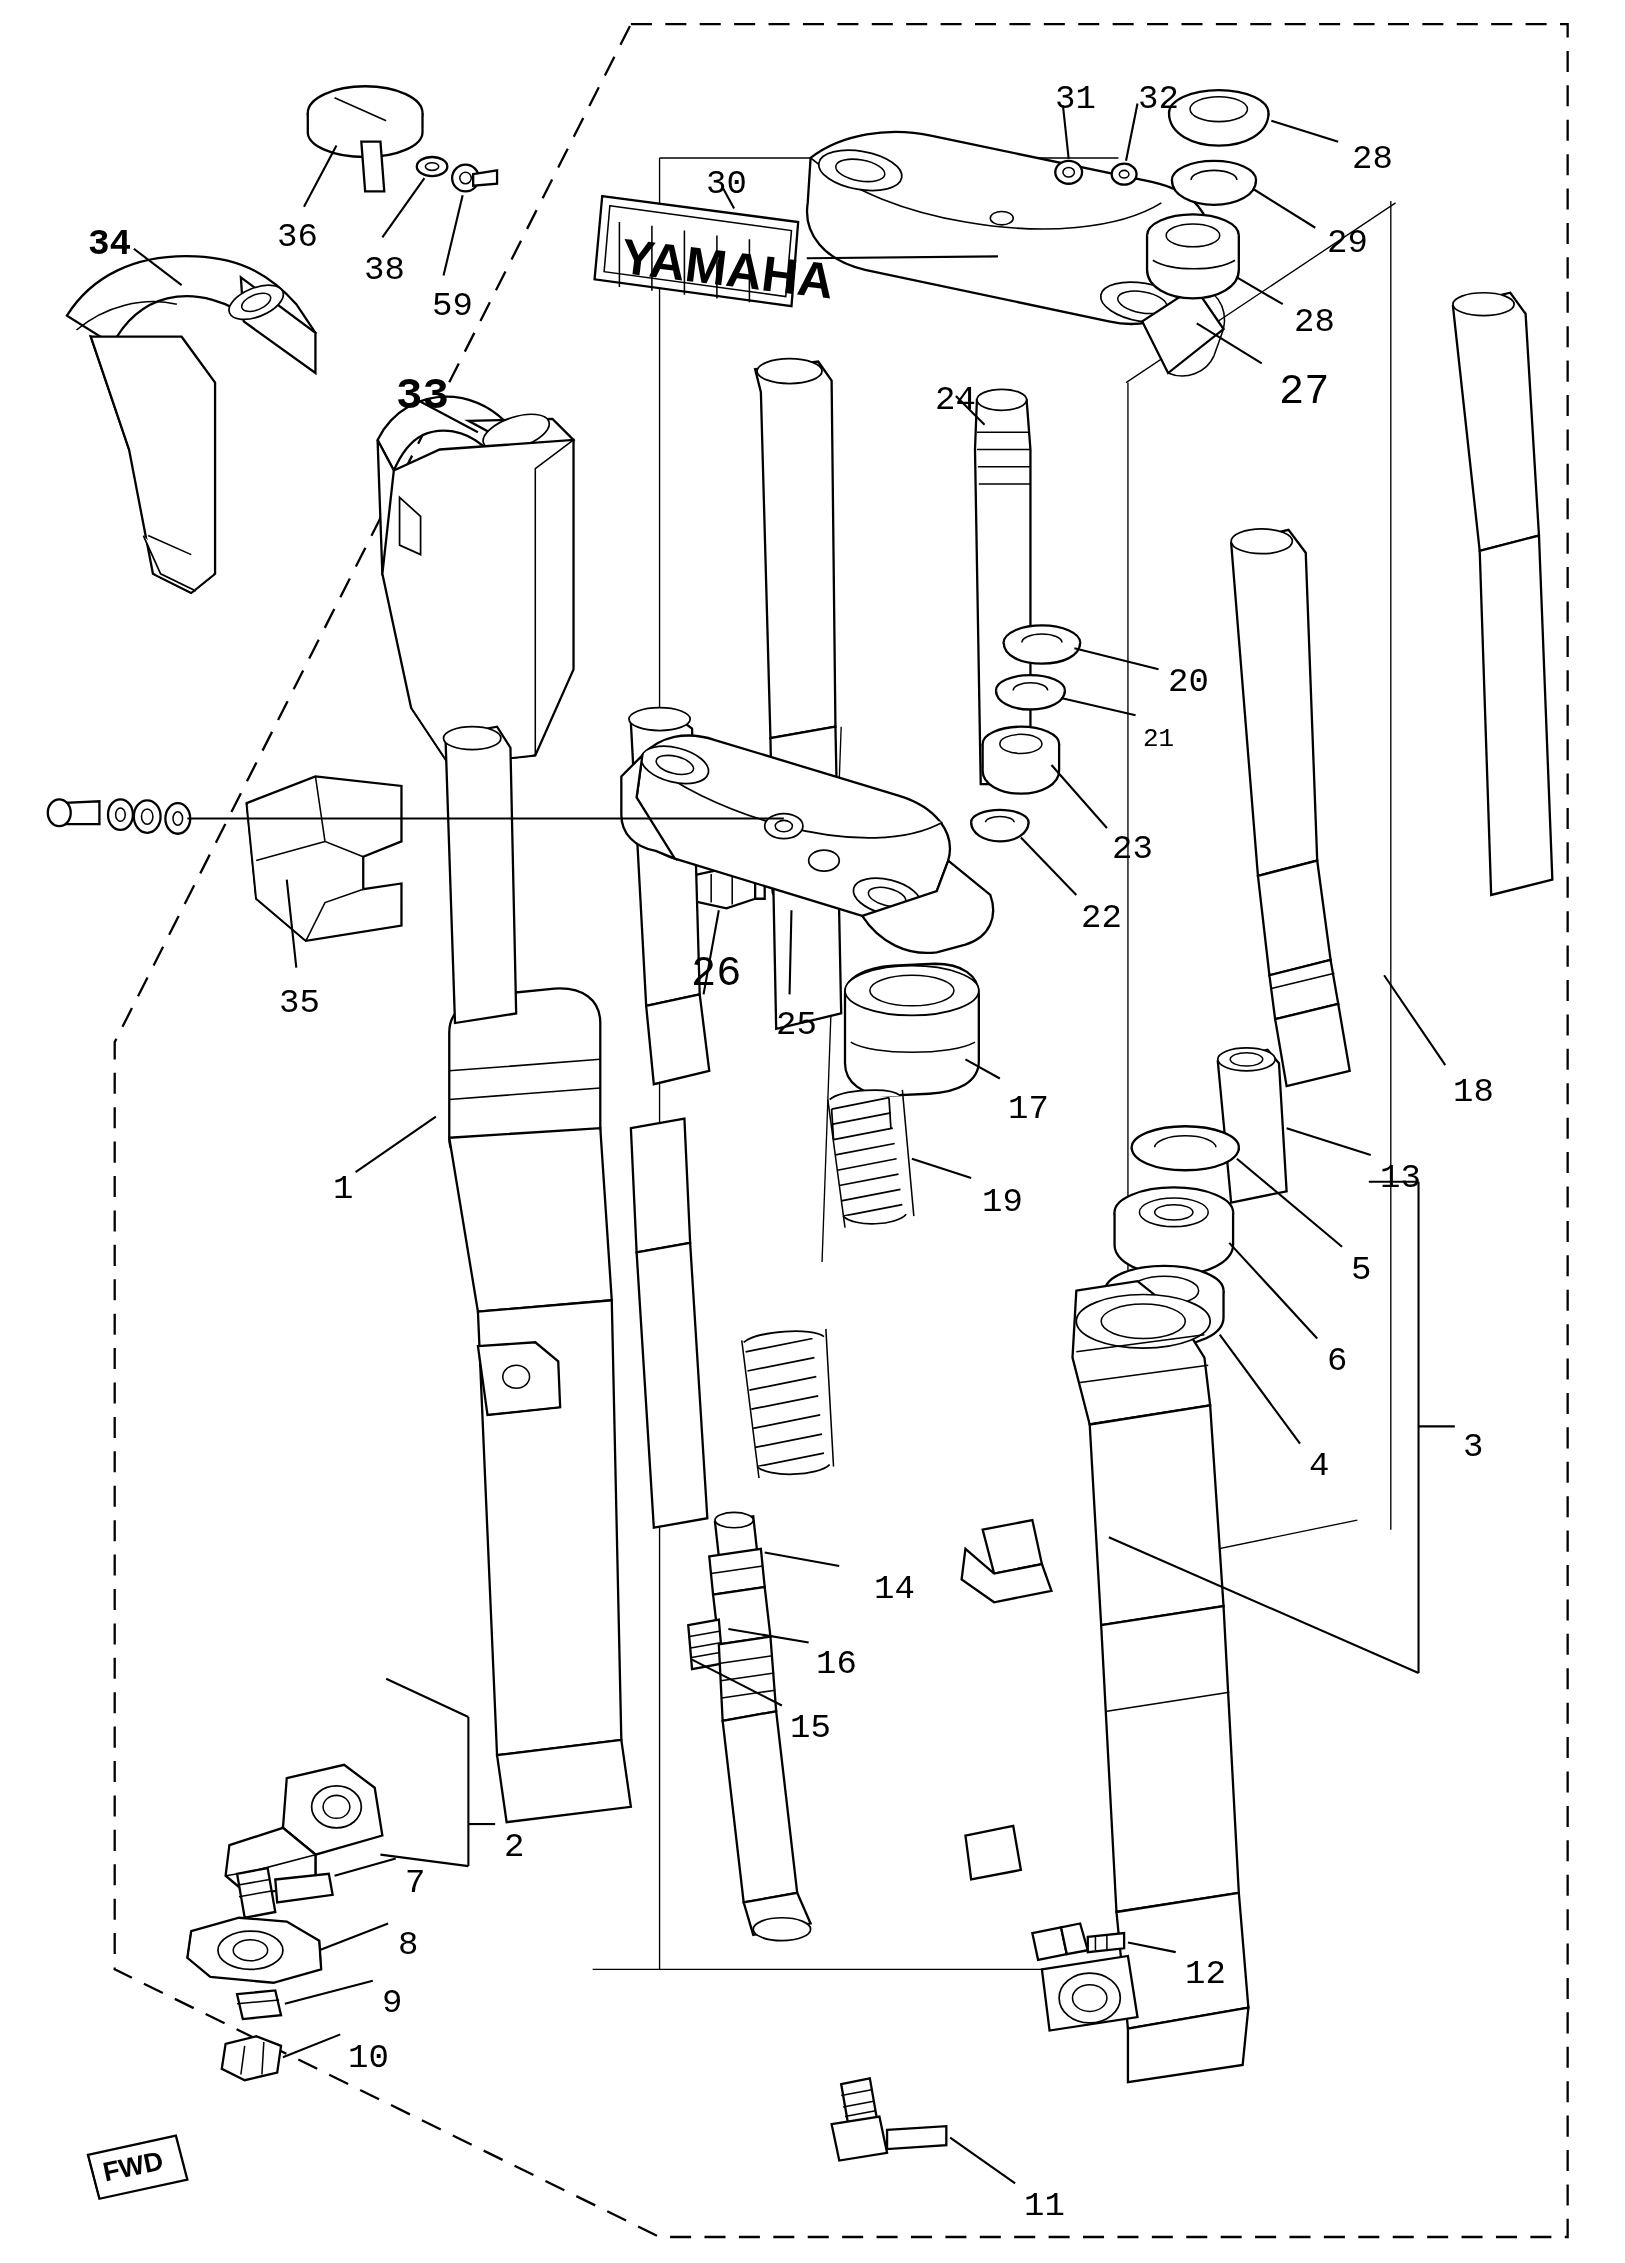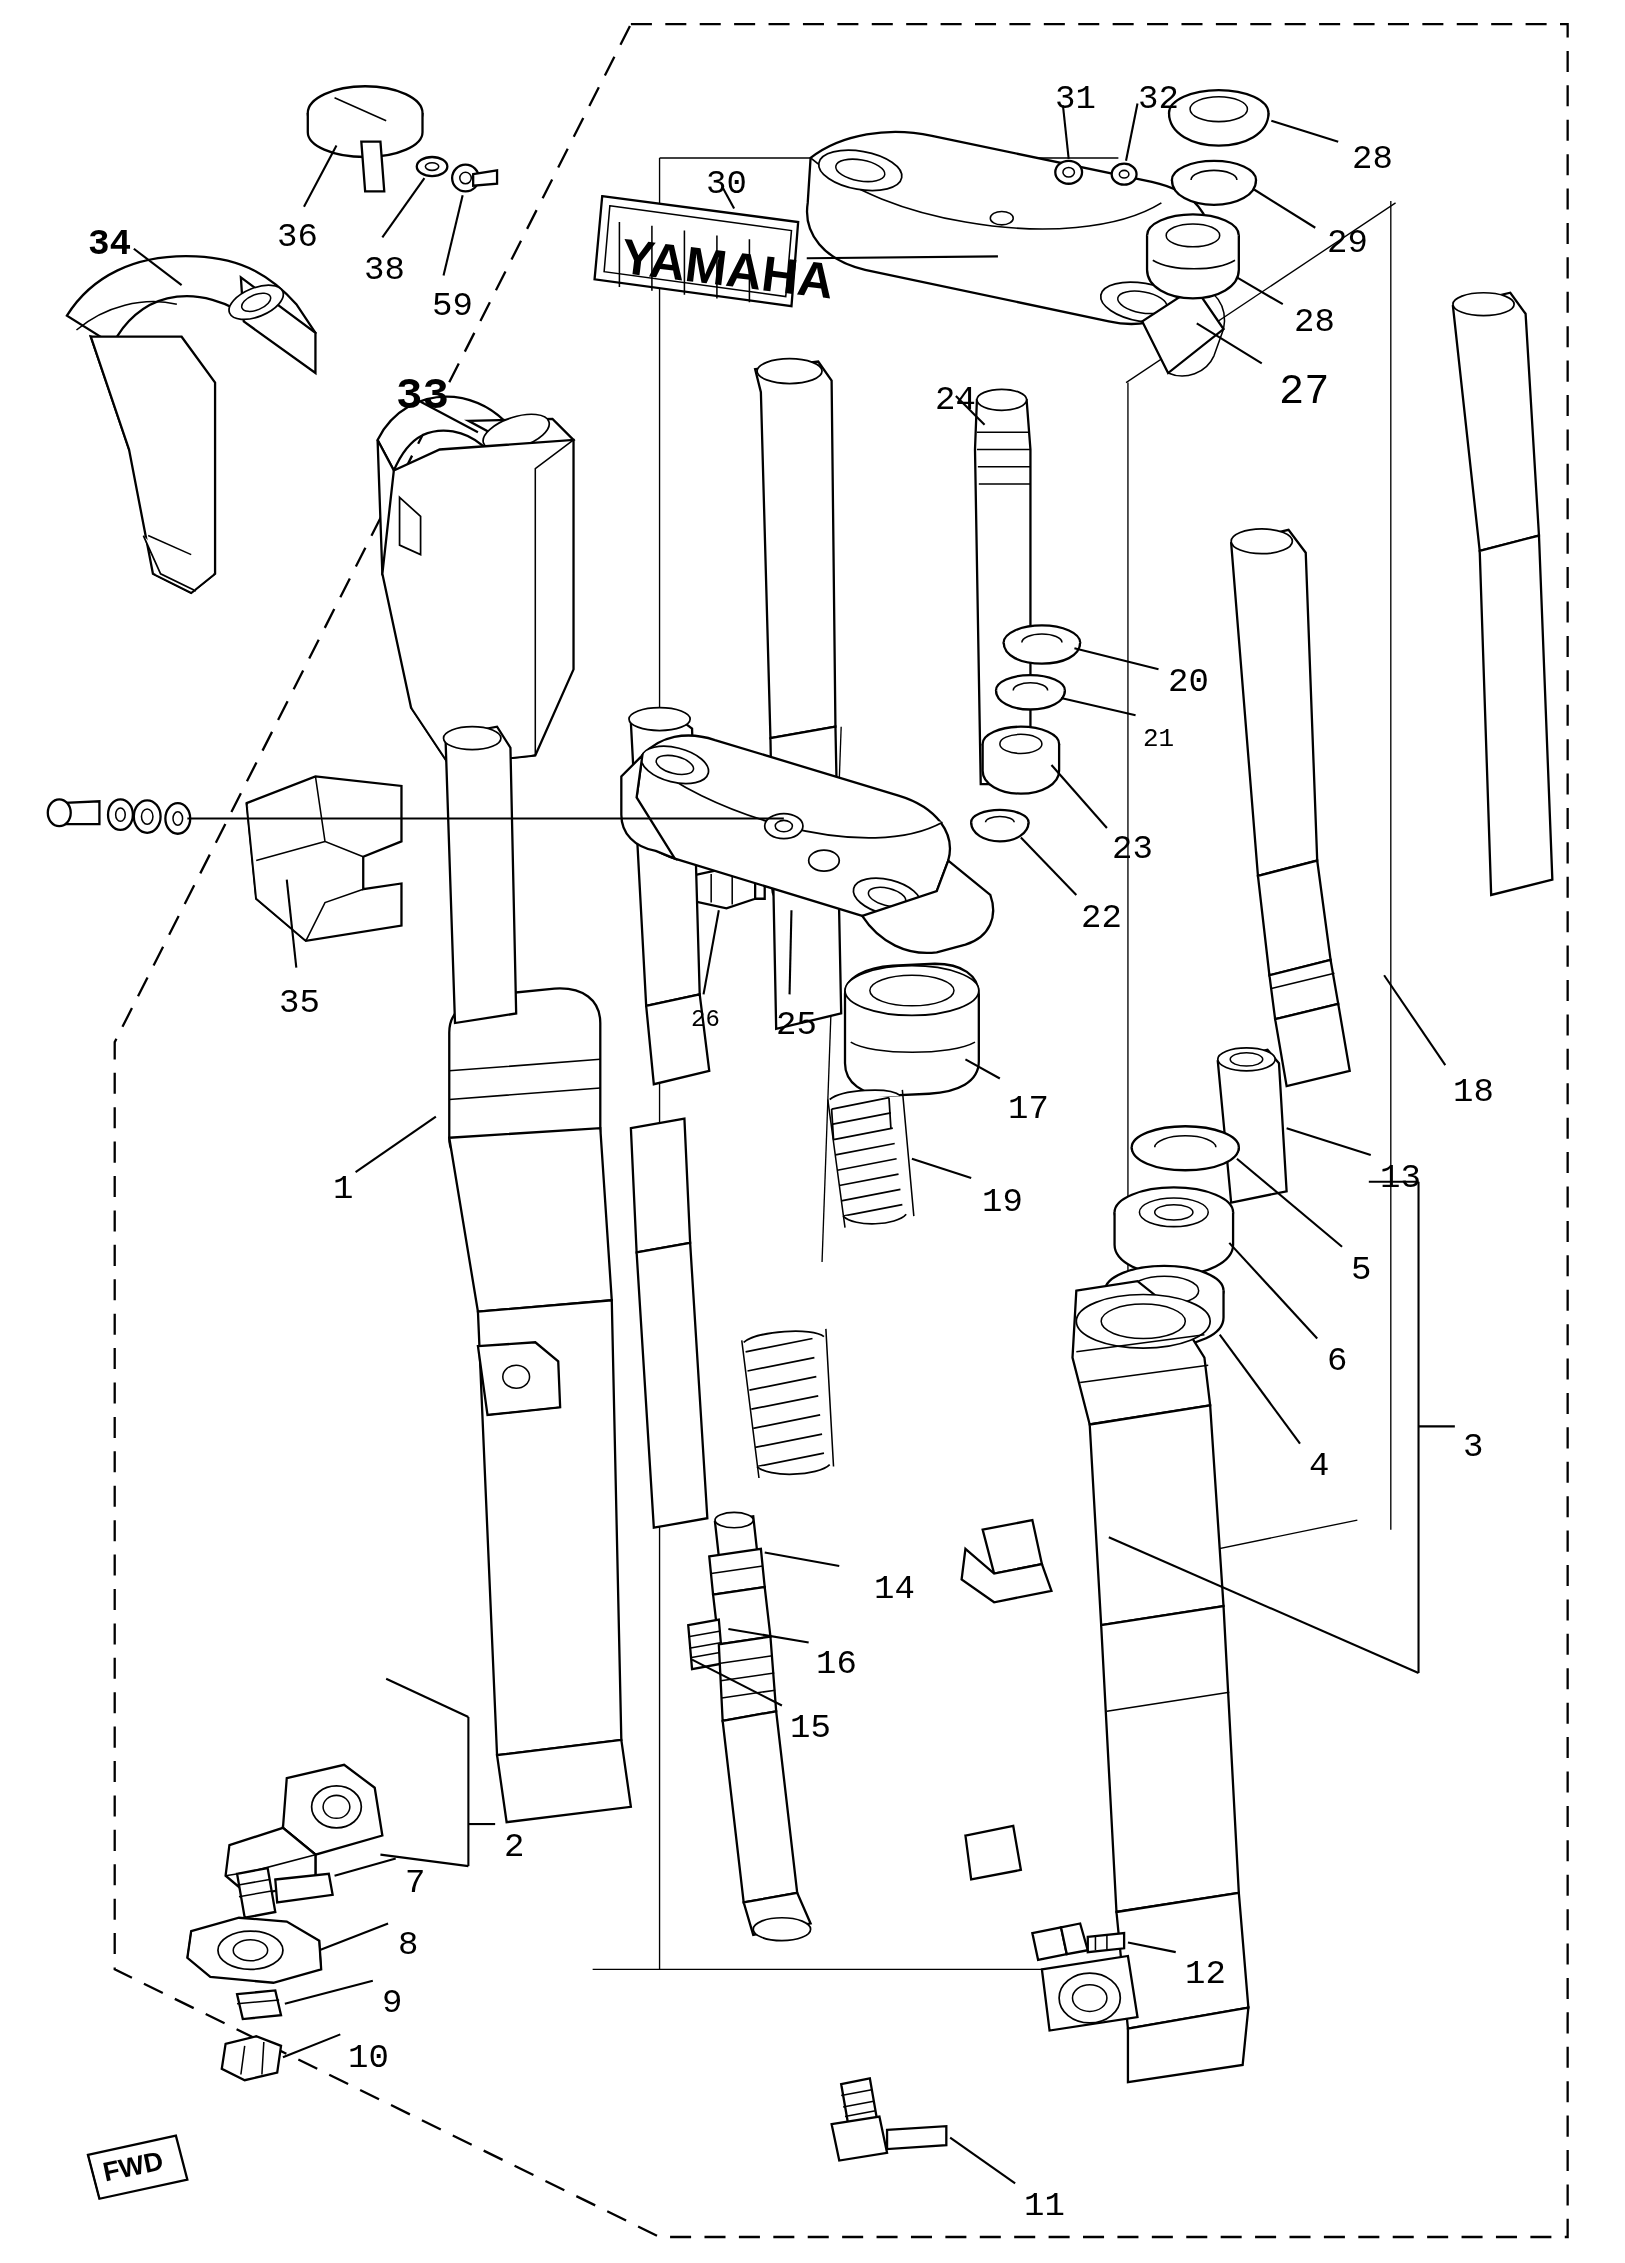--- a/index.html
+++ b/index.html
@@ -476,21 +476,21 @@
 <div class="callout" style="left:816px;top:1645px;font-size:34px;">16</div>
 <div class="callout" style="left:1008px;top:1090px;font-size:34px;">17</div>
 <div class="callout" style="left:1453px;top:1073px;font-size:34px;">18</div>
 <div class="callout" style="left:982px;top:1183px;font-size:34px;">19</div>
 <div class="callout" style="left:1168px;top:663px;font-size:34px;">20</div>
 <div class="callout" style="left:1143px;top:724px;font-size:26px;">21</div>
 <div class="callout" style="left:1081px;top:899px;font-size:34px;">22</div>
 <div class="callout" style="left:1112px;top:830px;font-size:34px;">23</div>
 <div class="callout" style="left:935px;top:381px;font-size:34px;">24</div>
 <div class="callout" style="left:776px;top:1006px;font-size:34px;">25</div>
-<div class="callout" style="left:691px;top:1006px;font-size:24px;">26</div>
+<div class="callout" style="left:691px;top:950px;font-size:42px;">26</div>
 <div class="callout" style="left:1279px;top:368px;font-size:42px;">27</div>
 <div class="callout" style="left:1352px;top:140px;font-size:34px;">28</div>
 <div class="callout" style="left:1294px;top:303px;font-size:34px;">28</div>
 <div class="callout" style="left:1327px;top:224px;font-size:34px;">29</div>
 <div class="callout" style="left:706px;top:165px;font-size:34px;">30</div>
 <div class="callout" style="left:1055px;top:80px;font-size:34px;">31</div>
 <div class="callout" style="left:1138px;top:80px;font-size:34px;text-align:center;">32</div>
 <div class="callout bold" style="left:396px;top:371px;font-size:44px;">33</div>
 <div class="callout bold" style="left:88px;top:224px;font-size:36px;">34</div>
 <div class="callout" style="left:279px;top:984px;font-size:34px;">35</div>

